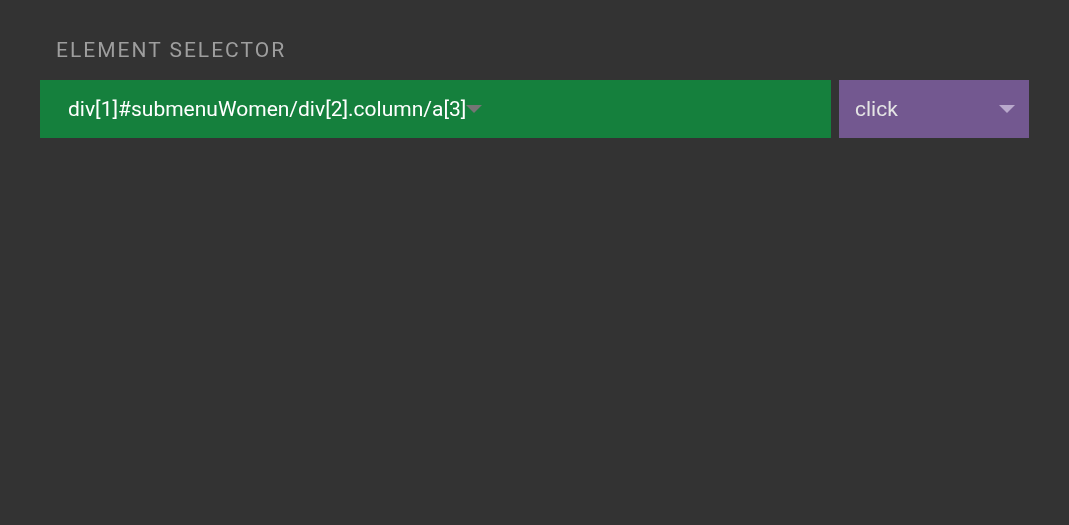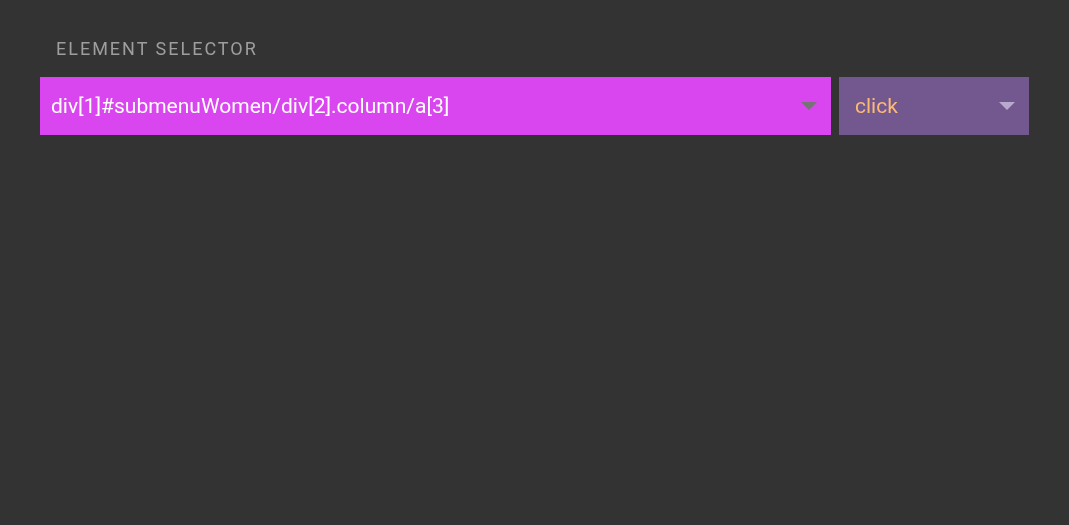--- a/index.html
+++ b/index.html
@@ -19,57 +19,56 @@
     }
     .labels-row {
       display: flex;
       justify-content: space-between;
       align-items: baseline;
       margin-bottom: 18px;
       padding: 0 16px;
     }
     .label {
       color: #9e9e9e;
-      font-size: 18px;
+      font-size: 21px;
       letter-spacing: 2px;
       font-weight: 400;
     }
     .fields-row {
       display: flex;
       gap: 8px;
     }
     .selector-field {
       flex: 1;
-      background: #d946ef;
+      background: #15803d;
       height: 58px;
       display: flex;
       align-items: center;
-      justify-content: space-between;
-      padding: 0 14px 0 11px;
+      padding: 0 14px 0 28px;
       min-width: 0;
     }
     .selector-text {
       color: #ffffff;
       font-size: 21px;
       font-weight: 400;
       white-space: nowrap;
       overflow: hidden;
       text-overflow: ellipsis;
     }
     .interaction-field {
       width: 190px;
       background: #735890;
       height: 58px;
       display: flex;
       align-items: center;
       justify-content: space-between;
       padding: 0 14px 0 16px;
     }
     .interaction-text {
-      color: #fdba74;
+      color: #e5e5e5;
       font-size: 21px;
       font-weight: 400;
     }
     .chevron {
       width: 0;
       height: 0;
       border-left: 8px solid transparent;
       border-right: 8px solid transparent;
       flex-shrink: 0;
     }

